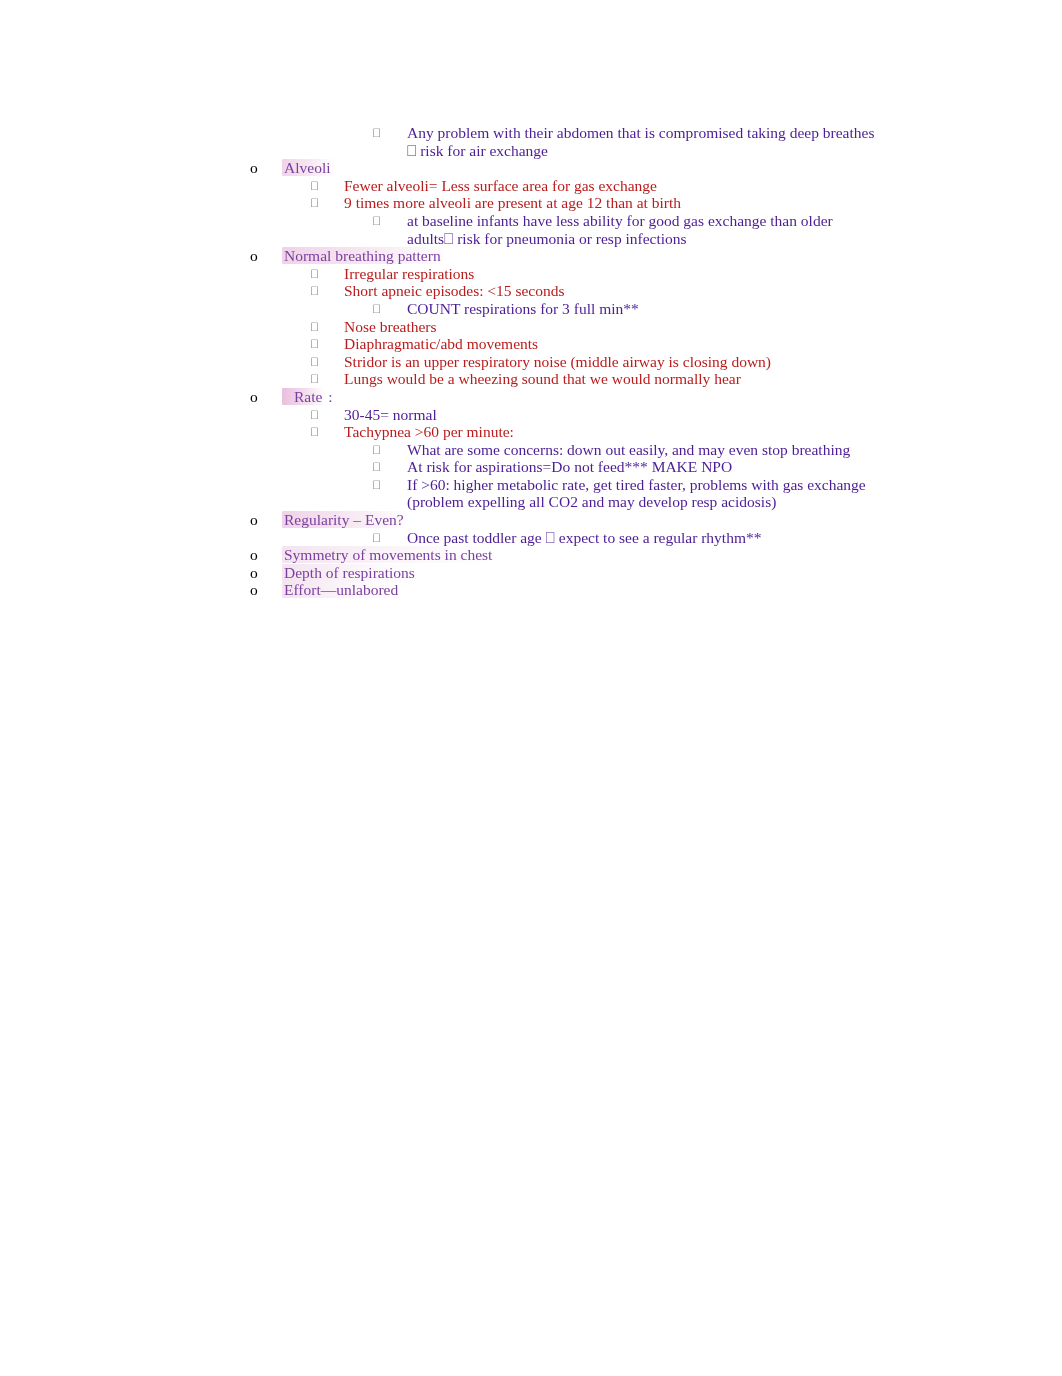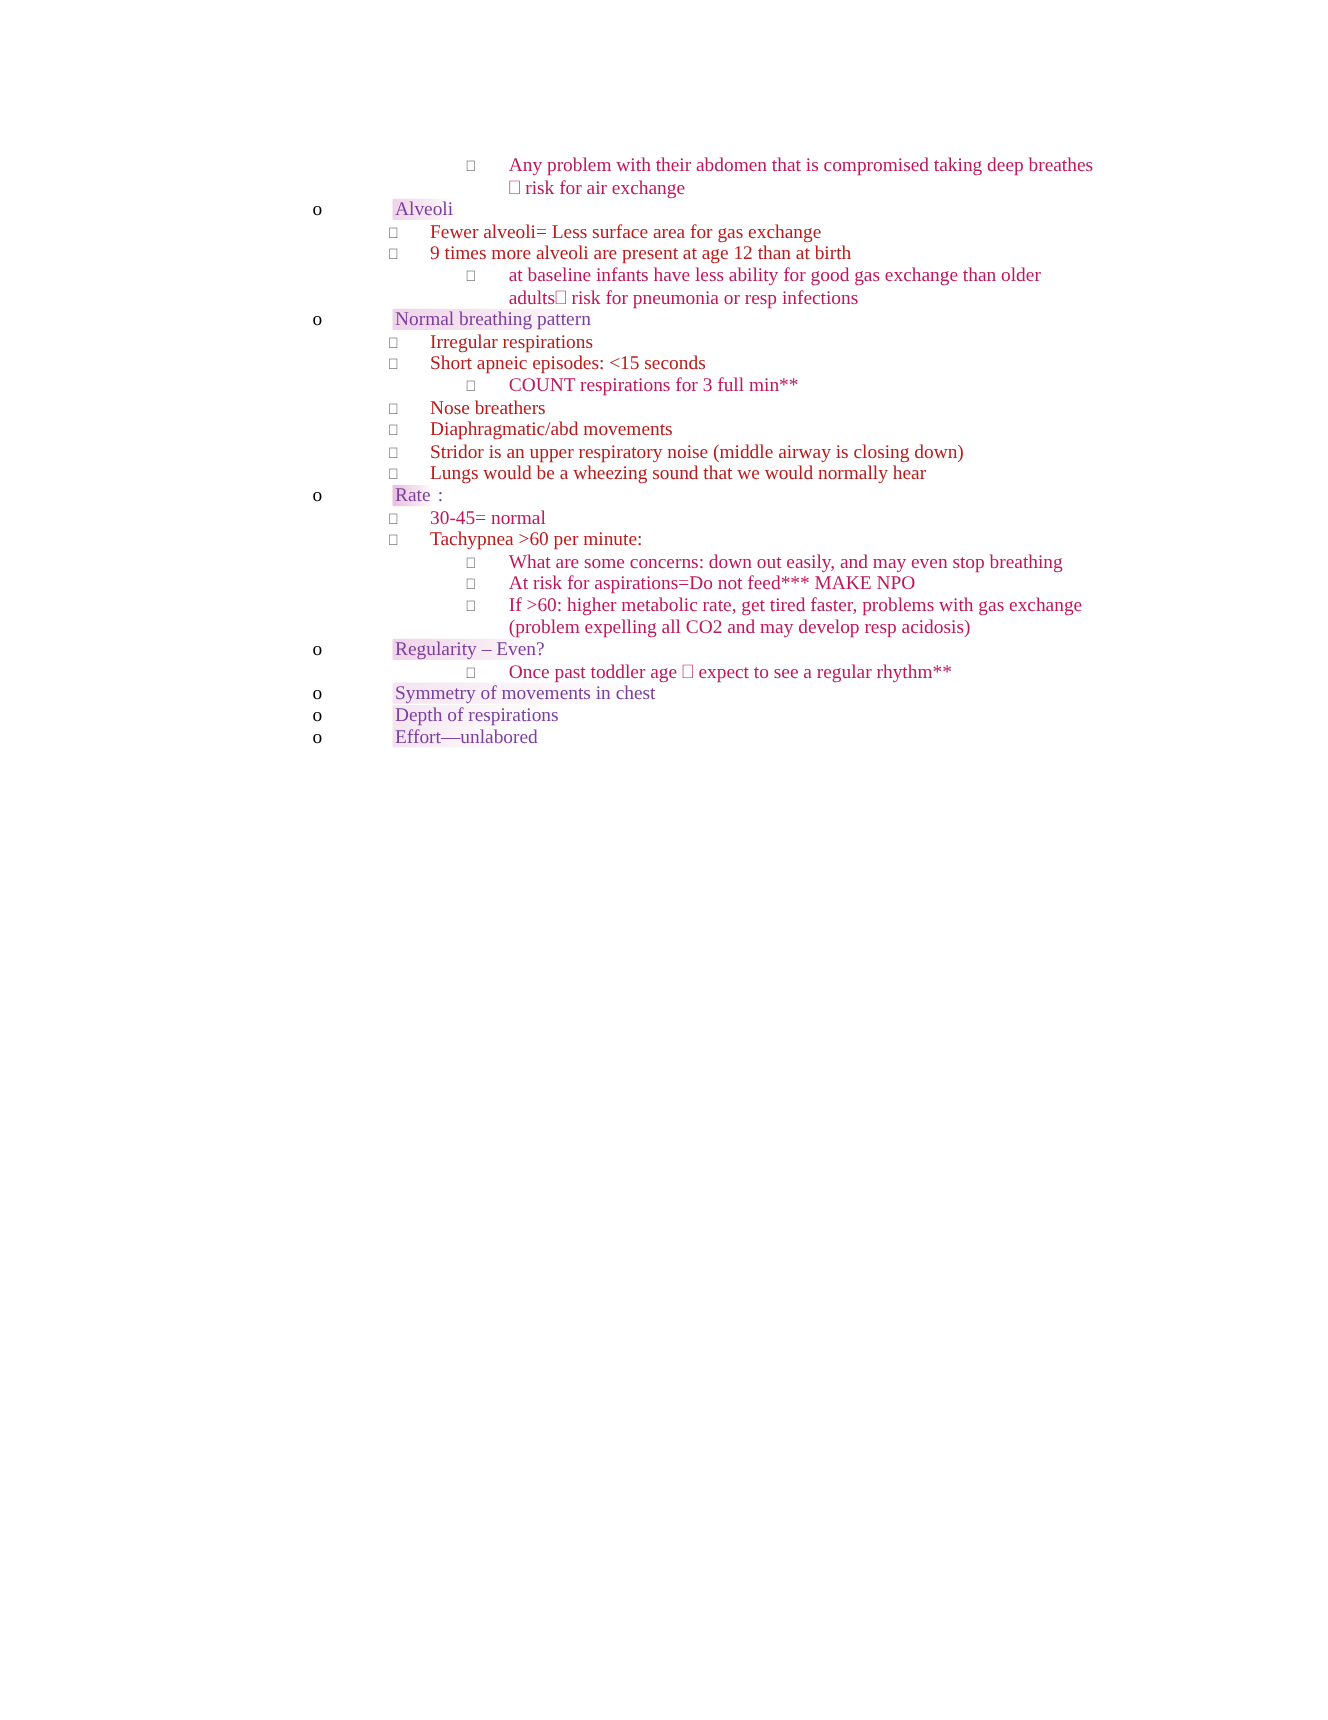--- a/index.html
+++ b/index.html
@@ -60,46 +60,45 @@
   
   .lvl1 { padding-left: 250px; }   
   .lvl2 { padding-left: 311px; }   
   .lvl3 { padding-left: 373px; }   
 
   .lvl1 .bullet { width: 32px; }
   .lvl2 .bullet { width: 33px; }
   .lvl3 .bullet { width: 34px; }
 
   
-  .c-black  { color: #be185d; }
+  .c-black  { color: #4c1d95; }
   .c-blue   { color: #b91c1c; }
   .c-purple { color: #7b3fa0; }
 
   
   .hl {
     position: relative;
     display: inline;
     border-radius: 1px;
-    margin-left: 32px;
   }
   .hl-pink {
     background-image: linear-gradient(90deg,
         rgba(236,200,226,0.80) 0%,
         rgba(240,214,232,0.55) 55%,
         rgba(248,238,245,0.12) 100%);
     padding: 0 2px 0 2px;
     box-decoration-break: clone;
     -webkit-box-decoration-break: clone;
   }
   .hl-pink-strong {
     background-image: linear-gradient(90deg,
         rgba(231,186,219,0.92) 0%,
         rgba(238,205,229,0.62) 60%,
         rgba(250,242,247,0.10) 100%);
-    padding: 0 2px 0 2px;
+    padding: 0 2px 0 12px;
     box-decoration-break: clone;
     -webkit-box-decoration-break: clone;
   }
   .hl-faint {
     background-image: linear-gradient(90deg,
         rgba(233,206,228,0.55) 0%,
         rgba(242,224,237,0.35) 50%,
         rgba(252,247,251,0.05) 100%);
     padding: 0 2px 0 2px;
     box-decoration-break: clone;

